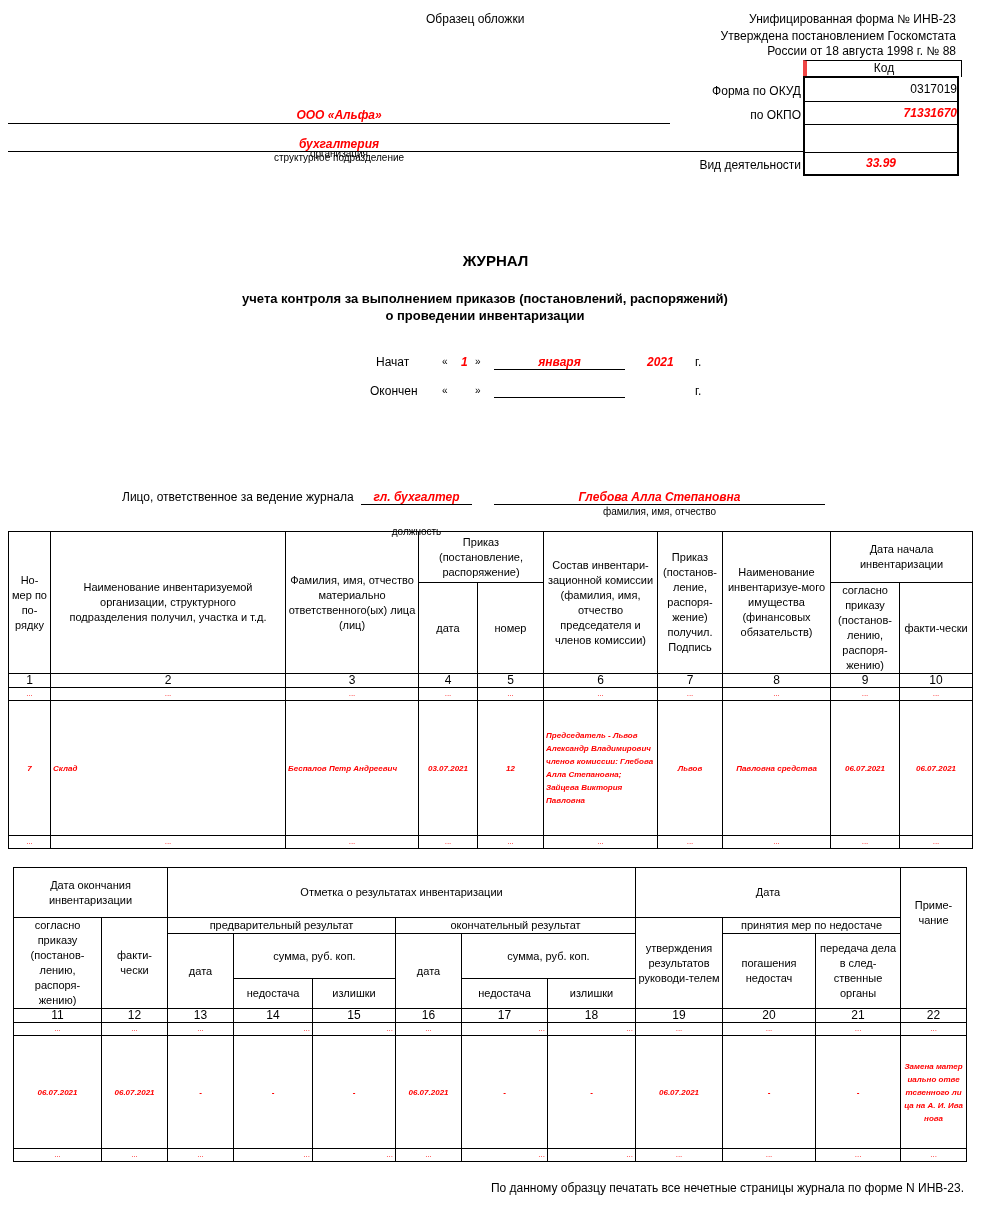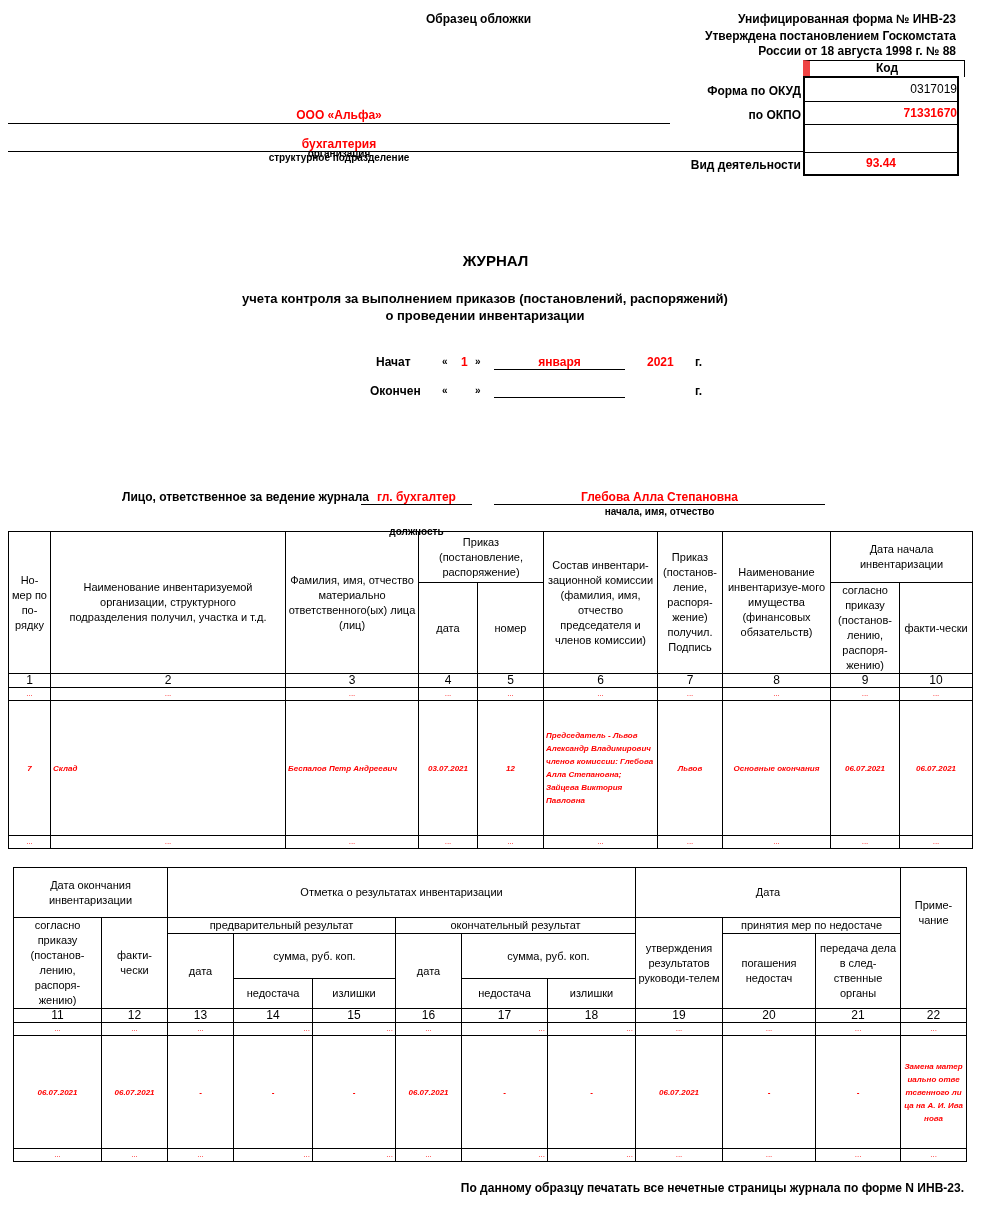--- a/index.html
+++ b/index.html
@@ -1,19 +1,19 @@
 <!DOCTYPE html>
 <html><head>
 <meta charset="utf-8">
 <style>
   html, body { margin:0; padding:0; background:#fff; }
   body { width:991px; height:1213px; position:relative; font-family:"Liberation Sans", sans-serif; color:#000; overflow:hidden; }
-  .abs { position:absolute;font-weight:bold; }
+  .abs { position:absolute; }
   .red { color:#ff0000; }
-  .bi { font-weight:bold; }
+  .bi { font-weight:bold; font-style:italic; }
   .f12 { font-size:12px; }
   .f10 { font-size:10px; }
   .ctr { text-align:center; }
   .rgt { text-align:right; }
   .line { position:absolute; border-top:1px solid #000; height:0; }
   table.grid { position:absolute; border-collapse:collapse; table-layout:fixed; }
   table.grid td { border:1px solid #000; padding:0 2px; text-align:center; vertical-align:middle; font-size:11px; line-height:15px; overflow:hidden; }
   table.grid td.num { font-size:12px; line-height:13px; }
   table.grid td.dots { color:#ff0000; font-size:8px; line-height:12px; }
   table.grid td.dotsr { color:#ff0000; font-size:8px; line-height:12px; text-align:right; }
@@ -24,31 +24,31 @@
 </style>
 </head>
 <body>
 
 <div class="abs f12" style="left:426px;top:12px;">Образец обложки</div>
 
 <div class="abs f12 rgt" style="right:35px;top:12px;width:300px;">Унифицированная форма № ИНВ-23</div>
 <div class="abs f12 rgt" style="right:35px;top:29px;width:320px;">Утверждена постановлением Госкомстата</div>
 <div class="abs f12 rgt" style="right:35px;top:44px;width:320px;">России от 18 августа 1998 г. № 88</div>
 
-<div class="abs f12 ctr" style="left:803px;top:60px;width:154px;height:16px;border-left:7px solid #ef4444;border-right:1px solid #000;border-top:1px solid #000;line-height:15px;">Код</div>
+<div class="abs f12 ctr" style="left:803px;top:60px;width:154px;height:16px;border-left:4px solid #ef4444;border-right:1px solid #000;border-top:1px solid #000;line-height:15px;">Код</div>
 
 <div class="abs f12 rgt" style="left:600px;top:84px;width:201px;">Форма по  ОКУД</div>
 <div class="abs f12 rgt" style="left:600px;top:108px;width:201px;">по ОКПО</div>
 <div class="abs f12 rgt" style="left:600px;top:158px;width:201px;">Вид деятельности</div>
 
 <div class="codebox">
   <div class="r f12" style="top:0;height:23px;line-height:23px;">0317019</div>
   <div class="r f12 red bi" style="top:24px;height:22px;line-height:22px;">71331670</div>
   <div class="r" style="top:47px;height:27px;"></div>
-  <div class="f12 red bi ctr" style="position:absolute;left:0;right:0;top:75px;height:21px;line-height:21px;">93.44</div>
+  <div class="f12 red bi ctr" style="position:absolute;left:0;right:0;top:75px;height:21px;line-height:21px;">33.99</div>
 </div>
 
 <div class="abs f12 red bi ctr" style="left:8px;top:108px;width:662px;">ООО «Альфа»</div>
 <div class="line" style="left:8px;top:123px;width:662px;"></div>
 <div class="abs f10 ctr" style="left:8px;top:124px;width:662px;margin-top:24px;">организация</div>
 <div class="abs f12 red bi ctr" style="left:8px;top:137px;width:662px;">бухгалтерия</div>
 <div class="line" style="left:8px;top:151px;width:795px;"></div>
 <div class="abs f10 ctr" style="left:8px;top:152px;width:662px;">структурное подразделение</div>
 
 <div class="abs ctr" style="left:0;top:252px;width:991px;font-size:15px;font-weight:bold;">ЖУРНАЛ</div>
@@ -69,21 +69,21 @@
 <div class="abs f10" style="left:475px;top:385px;">»</div>
 <div class="line" style="left:494px;top:397px;width:131px;"></div>
 <div class="abs f12" style="left:695px;top:384px;">г.</div>
 
 <div class="abs f12" style="left:122px;top:490px;">Лицо, ответственное за ведение журнала</div>
 <div class="abs f12 red bi ctr" style="left:361px;top:490px;width:111px;">гл. бухгалтер</div>
 <div class="line" style="left:361px;top:504px;width:111px;"></div>
 <div class="abs f10 ctr" style="left:361px;top:506px;width:111px;margin-top:20px;">должность</div>
 <div class="abs f12 red bi ctr" style="left:494px;top:490px;width:331px;">Глебова Алла Степановна</div>
 <div class="line" style="left:494px;top:504px;width:331px;"></div>
-<div class="abs f10 ctr" style="left:494px;top:506px;width:331px;">начала, имя, отчество</div>
+<div class="abs f10 ctr" style="left:494px;top:506px;width:331px;">фамилия, имя, отчество</div>
 
 <table class="grid" style="left:8px;top:531px;width:964px;">
   <colgroup>
     <col style="width:42px">
       <col style="width:235px">
       <col style="width:133px">
       <col style="width:59px">
       <col style="width:66px">
       <col style="width:114px">
       <col style="width:65px">
@@ -133,21 +133,21 @@
     <td class="dots">...</td>
   </tr>
   <tr style="height:135px">
     <td class="data">7</td>
     <td class="data left">Склад</td>
     <td class="data left">Беспалов Петр Андреевич</td>
     <td class="data">03.07.2021</td>
     <td class="data">12</td>
     <td class="data left">Председатель - Львов Александр Владимирович членов комиссии: Глебова Алла Степановна; Зайцева Виктория Павловна</td>
     <td class="data">Львов</td>
-    <td class="data">Основные окончания</td>
+    <td class="data">Павловна средства</td>
     <td class="data">06.07.2021</td>
     <td class="data">06.07.2021</td>
   </tr>
   <tr style="height:13px">
     <td class="dots">...</td>
     <td class="dots">...</td>
     <td class="dots">...</td>
     <td class="dots">...</td>
     <td class="dots">...</td>
     <td class="dots">...</td>

